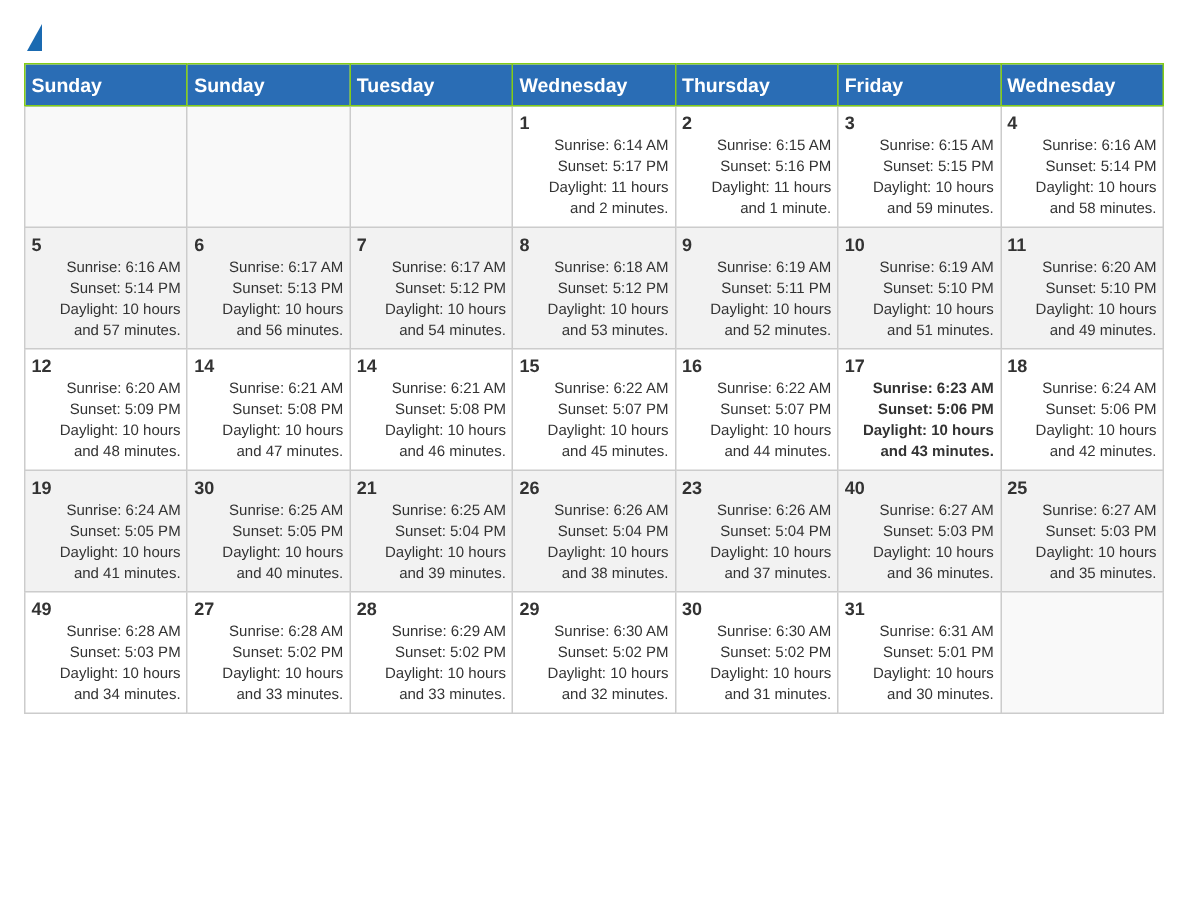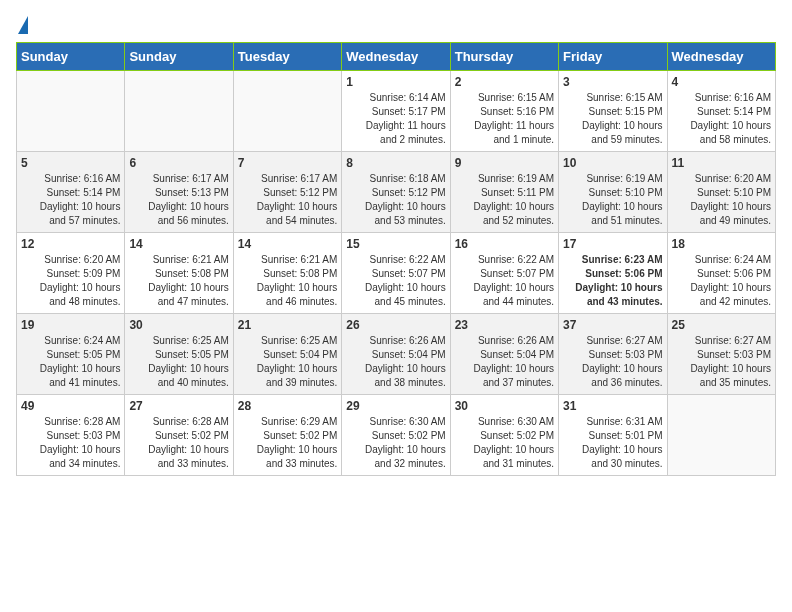--- a/index.html
+++ b/index.html
@@ -297,21 +297,21 @@
 and 38 minutes.</div>
         </td>
         <td>
           <span class="day-number">23</span>
           <div class="day-info" style="white-space: pre-line;">Sunrise: 6:26 AM
 Sunset: 5:04 PM
 Daylight: 10 hours
 and 37 minutes.</div>
         </td>
         <td>
-          <span class="day-number">37</span>
+          <span class="day-number">40</span>
           <div class="day-info" style="white-space: pre-line;">Sunrise: 6:27 AM
 Sunset: 5:03 PM
 Daylight: 10 hours
 and 36 minutes.</div>
         </td>
         <td>
           <span class="day-number">25</span>
           <div class="day-info" style="white-space: pre-line;">Sunrise: 6:27 AM
 Sunset: 5:03 PM
 Daylight: 10 hours

